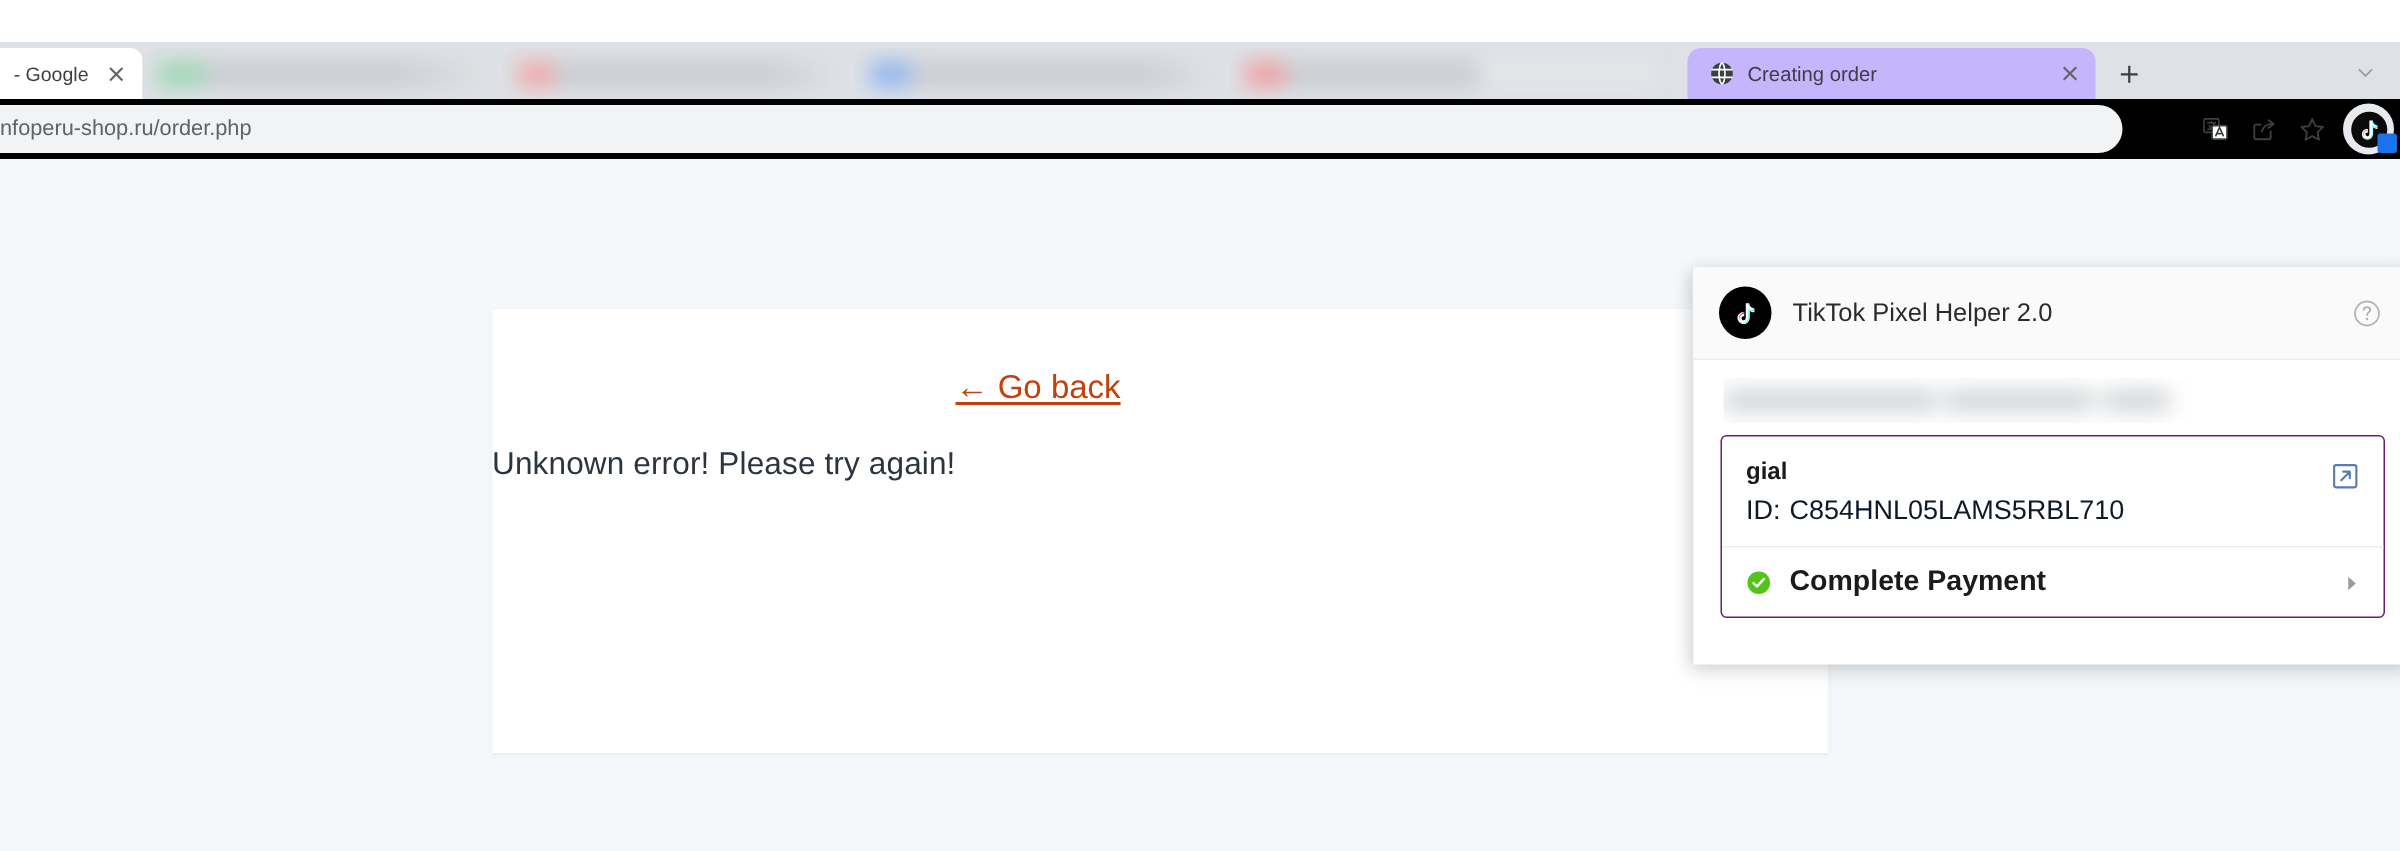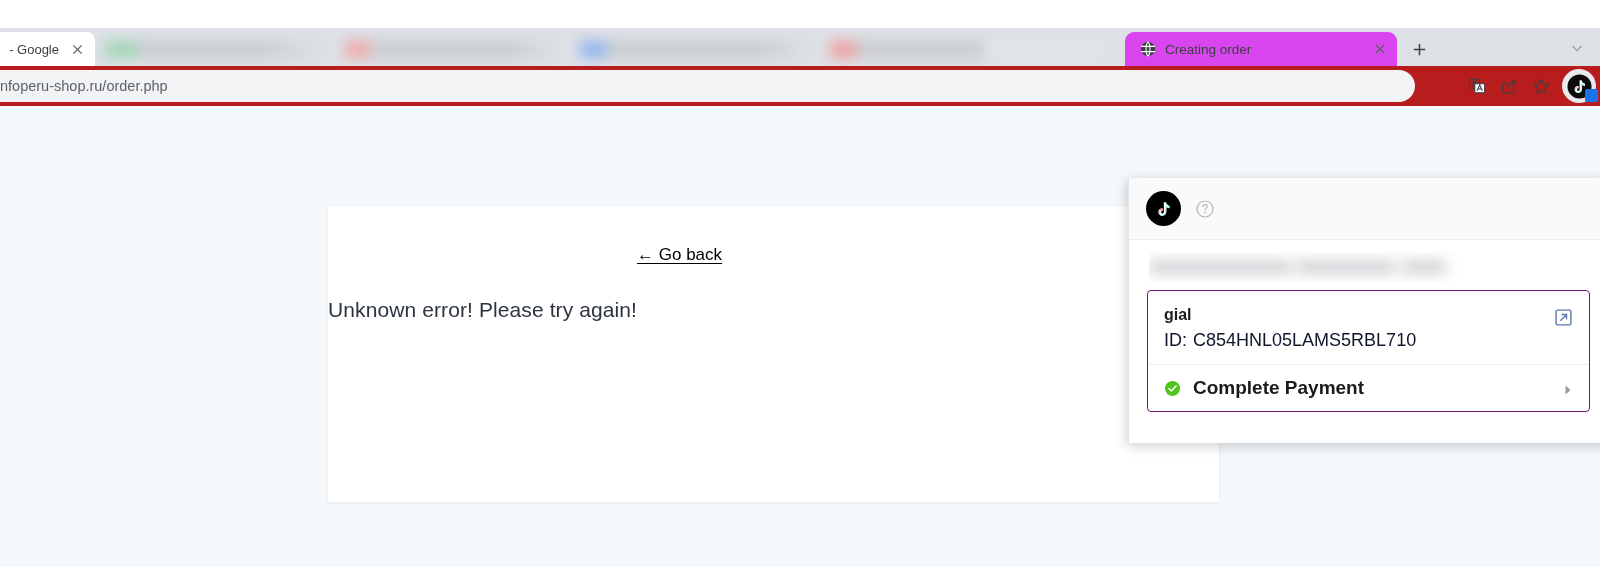--- a/index.html
+++ b/index.html
@@ -73,21 +73,21 @@
     display: flex; align-items: center; justify-content: center;
     color: #5f6368;
     font-size: 14px;
     line-height: 1;
     flex: 0 0 auto;
   }
 
   .tab-active {
     width: 272px;
     height: 34px;
-    background: #d946ef;
+    background: #c4b5fd;
     border-radius: 9px 9px 0 0;
     display: flex;
     align-items: center;
     padding: 0 9px 0 14px;
     gap: 9px;
     margin-left: 10px;
   }
 
   .tab-favicon {
     width: 17px; height: 17px;
@@ -119,21 +119,21 @@
     bottom: 5px;
     width: 26px; height: 26px;
     display: flex; align-items: center; justify-content: center;
     color: #9aa0a6;
   }
 
   
   .toolbar {
     position: relative;
     height: 40px;
-    background: #b91c1c;
+    background: #000000;
     display: flex;
     align-items: center;
   }
 
   .omnibox {
     position: absolute;
     left: -40px;
     top: 4px;
     width: 1455px;
     height: 32px;
@@ -209,22 +209,22 @@
 
   .error-title {
     margin-top: 92px;
     font-size: 21px;
     color: #2c3440;
     letter-spacing: 0.1px;
   }
 
   .go-back {
     margin-top: 39px;
-    font-size: 17px;
-    color: #000000;
+    font-size: 22px;
+    color: #c2410c;
     text-decoration: underline;
     text-underline-offset: 3px;
     white-space: nowrap;
   }
 
   
   .popup {
     position: absolute;
     left: 1128px;
     top: 72px;
@@ -463,20 +463,21 @@
     <div class="popup">
 
       <div class="popup-header">
         <div class="tt-logo">
           <svg width="24" height="24" viewBox="0 0 26 26">
             <path d="M15.3 5.6 C15.6 7.9 17.1 9.2 19.1 9.4 L19.1 12.1 C17.8 12.15 16.7 11.75 15.7 11 L15.7 15.8 C15.7 19 13.1 21.1 10.4 20.5 C8.1 20 6.7 17.95 6.9 15.7 C7.1 13.3 9.3 11.7 11.7 12.15 L11.7 15 C10.7 14.65 9.8 15.35 9.8 16.35 C9.8 17.3 10.6 18 11.55 17.8 C12.4 17.65 12.85 16.95 12.85 16.05 L12.85 5.6 Z" fill="#ffffff"></path>
             <path d="M14.4 5.1 C14.7 7.4 16.2 8.7 18.2 8.9 L18.2 10.5 C16.9 10.55 15.8 10.15 14.8 9.4 L14.8 14.9 C14.8 18.1 12.2 20.2 9.5 19.6 C8.6 19.4 7.85 18.95 7.35 18.3 C8.15 19.35 9.45 20 10.9 20 C13.5 20 15.2 17.95 15.2 15.45 L15.2 10.2 C16.2 10.95 17.3 11.35 18.6 11.3 L18.6 9.2 C17.1 8.85 15 7.5 14.4 5.1 Z" fill="#25f4ee"></path>
             <path d="M11.7 12.15 L11.7 13.45 C9.9 13.2 8.3 14.55 8.3 16.35 C8.3 17.15 8.65 17.85 9.15 18.3 C8.4 17.8 7.95 16.95 7.95 15.95 C7.95 13.95 9.75 12.5 11.7 12.15 Z" fill="#fe2c55"></path>
           </svg>
         </div>
+        <div class="popup-title">TikTok Pixel Helper 2.0</div>
         <div class="help-icon">
           <svg width="20" height="20" viewBox="0 0 20 20" fill="none" stroke="currentColor" stroke-width="1.2">
             <circle cx="10" cy="10" r="8"></circle>
             <path d="M7.8 7.6 C7.8 6.3 8.8 5.7 10 5.7 C11.3 5.7 12.2 6.5 12.2 7.6 C12.2 9.1 10 9.2 10 11" stroke-linecap="round"></path>
             <circle cx="10" cy="13.6" r="0.85" fill="currentColor" stroke="none"></circle>
           </svg>
         </div>
       </div>
 
       <div class="redacted-row">

